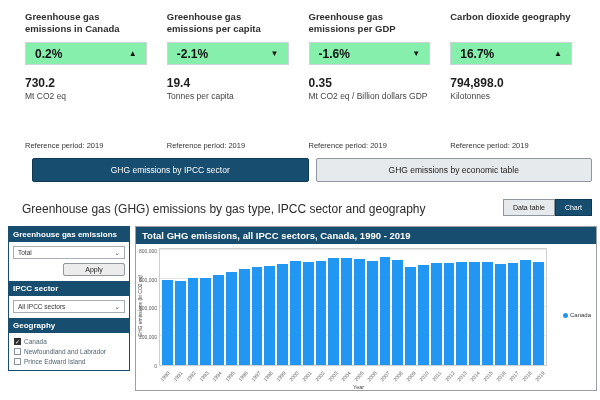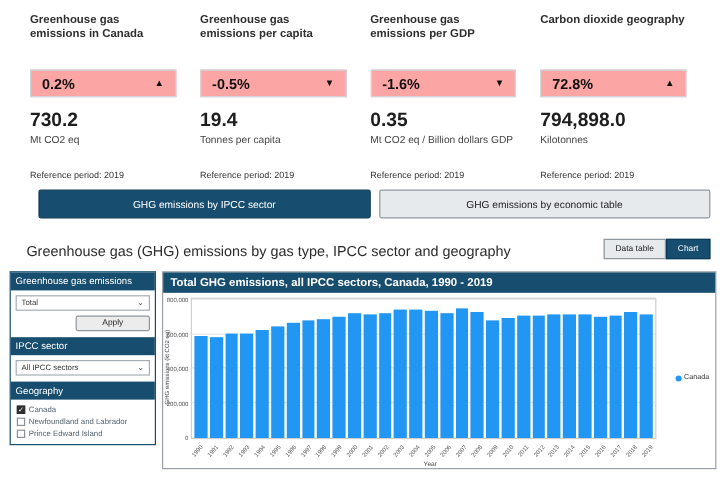--- a/index.html
+++ b/index.html
@@ -5,45 +5,45 @@
   * { margin:0; padding:0; box-sizing:border-box; }
   html,body { background:#fff; }
   .app {
     position:relative; width:600px; height:400px; overflow:hidden;
     background:#fff; font-family:"Liberation Sans", sans-serif; color:#222;
   }
   
   .cards-row { display:flex; gap:20px; padding:11px 28px 0 25px; height:152px; }
   .card { flex:1; min-width:0; display:flex; flex-direction:column; }
   .card-title { font-size:9.5px; font-weight:700; color:#2f2f2f; line-height:1.3; height:27px; }
-  .pct-box { margin-top:20px; background:#fca5a5; border:1px solid #ccd3d9; height:23px;
+  .pct-box { margin-top:4px; background:#86efac; border:1px solid #ccd3d9; height:23px;
              display:flex; align-items:center; justify-content:space-between; padding:0 9px; }
   .pct { font-size:12px; font-weight:700; color:#111; }
   .trend-arrow { font-size:8px; color:#111; line-height:1; }
-  .big-value { margin-top:11px; font-size:16px; font-weight:700; color:#1e1e1e; }
+  .big-value { margin-top:11px; font-size:12px; font-weight:700; color:#1e1e1e; }
   .unit { margin-top:1px; font-size:8.5px; color:#454545; line-height:1.25; }
   .ref { margin-top:auto; font-size:7.5px; color:#333; padding-bottom:2px; }
   
   .tabs-row { display:flex; gap:7px; margin:6px 8px 0 8px; height:24px; }
   .tab { flex:1; font-size:8.5px; display:flex; align-items:center; justify-content:center;
          border-radius:2px; cursor:pointer; }
   .tab.active { background:#174d6e; color:#fff; border:1px solid #0e3a55; font-weight:400;margin-left:24px; }
   .tab.inactive { background:#e7eaec; color:#222; border:1px solid #8f979c; }
   
   .title-row { display:flex; justify-content:space-between; align-items:flex-end;
                margin:10px 8px 0 22px; height:24px; }
   .section-title { font-size:12px; color:#2b2b2b; }
   .view-toggle { display:flex; }
   .vt-btn { font-size:7px; height:17px; padding:0 9px; display:flex; align-items:center; cursor:pointer; }
   .vt-btn.inactive { background:#e7eaec; border:1px solid #8f979c; color:#222; }
   .vt-btn.active { background:#174d6e; border:1px solid #0e3a55; color:#fff; }
   
   .content-row { display:flex; gap:5px; margin:10px 3px 0 8px; align-items:flex-start; }
   .sidebar { width:122px; flex:none; border:1px solid #174d6e; background:#fff; }
-  .panel-header { background:#174d6e; color:#fff; font-size:8px; font-weight:400; padding:3px 4px; }
+  .panel-header { background:#174d6e; color:#fff; font-size:8px; font-weight:700; padding:3px 4px; }
   .panel-body { padding:4px 4px 5px; }
   .select { border:1px solid #a6adb3; height:13px; display:flex; align-items:center;
             justify-content:space-between; padding:0 4px; font-size:6.5px; color:#333;
             background:#fff; cursor:pointer; }
   .chev { font-size:7px; color:#555; line-height:1; }
   .apply-btn { display:block; margin:4px 0 0 auto; width:62px; height:13px; font-size:7px;
                background:#ececec; border:1px solid #8f979c; border-radius:2px; color:#222;
                font-family:"Liberation Sans",sans-serif; cursor:pointer; }
   .geo-list { padding:3px 3px 4px; }
   .geo-row { display:flex; align-items:center; gap:3px; padding:1.5px 2px; cursor:pointer; }
@@ -87,41 +87,41 @@
         <span class="pct">0.2%</span>
         <span class="trend-arrow">▲</span>
       </div>
       <div class="big-value">730.2</div>
       <div class="unit">Mt CO2 eq</div>
       <div class="ref">Reference period: 2019</div>
     </div>
     <div class="card">
       <div class="card-title">Greenhouse gas emissions per capita</div>
       <div class="pct-box">
-        <span class="pct">-0.5%</span>
+        <span class="pct">-2.1%</span>
         <span class="trend-arrow">▼</span>
       </div>
       <div class="big-value">19.4</div>
       <div class="unit">Tonnes per capita</div>
       <div class="ref">Reference period: 2019</div>
     </div>
     <div class="card">
       <div class="card-title">Greenhouse gas emissions per GDP</div>
       <div class="pct-box">
         <span class="pct">-1.6%</span>
         <span class="trend-arrow">▼</span>
       </div>
       <div class="big-value">0.35</div>
       <div class="unit">Mt CO2 eq / Billion dollars GDP</div>
       <div class="ref">Reference period: 2019</div>
     </div>
     <div class="card">
       <div class="card-title">Carbon dioxide geography</div>
       <div class="pct-box">
-        <span class="pct">72.8%</span>
+        <span class="pct">16.7%</span>
         <span class="trend-arrow">▲</span>
       </div>
       <div class="big-value">794,898.0</div>
       <div class="unit">Kilotonnes</div>
       <div class="ref">Reference period: 2019</div>
     </div>
   </div>
 
   <div class="tabs-row">
     <div class="tab active">GHG emissions by IPCC sector</div>

